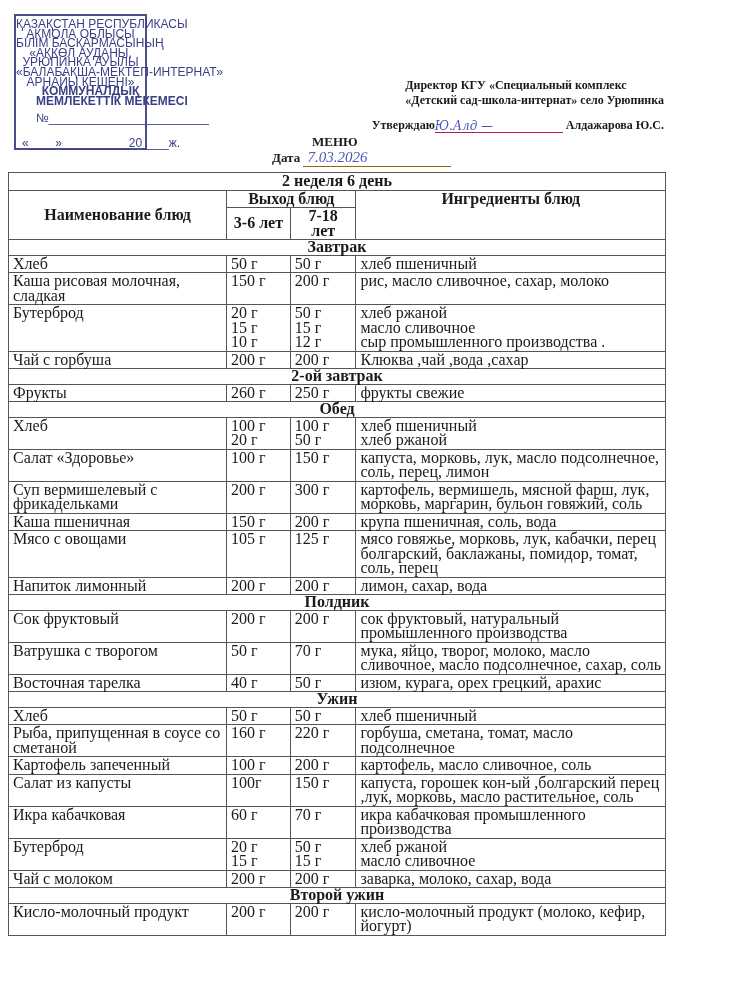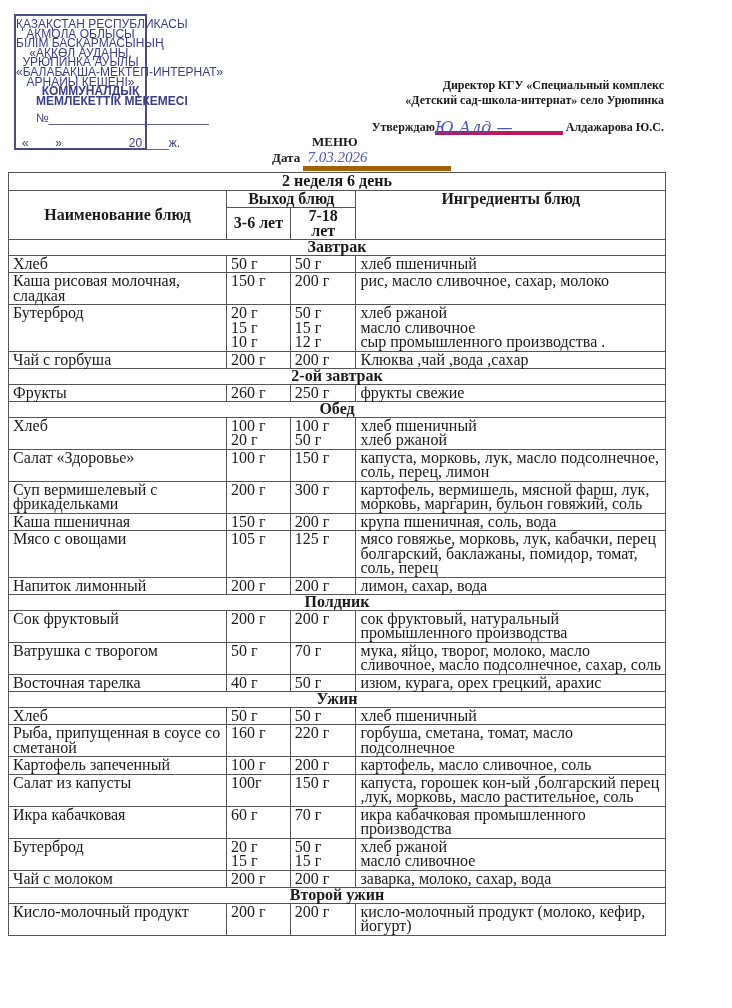--- a/index.html
+++ b/index.html
@@ -6,28 +6,28 @@
   body { width:732px; height:1008px; position:relative; overflow:hidden;
          font-family:"Liberation Serif", serif; color:#1a1a1a; }
   .stamp { position:absolute; left:14px; top:14px; width:133px; height:136px;
            border:2px solid #4a4f8a; color:#3a3f86;
            font-family:"Liberation Sans", sans-serif; font-size:12px; line-height:9.6px;
            text-align:center; box-sizing:border-box; padding-top:4px; }
   .stamp .ln { white-space:nowrap; }
   .stamp .b { font-weight:bold;margin-left:20px; }
   .stamp .num { text-align:left; padding-left:20px; margin-top:8px; }
   .stamp .dt { text-align:left; padding-left:6px; margin-top:15px; }
-  .hdr { position:absolute; right:68px; top:78px; text-align:right;
+  .hdr { position:absolute; right:68px; top:78px; text-align:left;
          font-size:12px; font-weight:bold; line-height:15px; }
   .appr { position:absolute; right:68px; top:118px; font-size:12px; font-weight:bold; white-space:nowrap; }
-  .appr .sig { display:inline-block; width:128px; border-bottom:4px solid #be185d; height:13px; vertical-align:bottom;
-               font-family:"DejaVu Serif", serif; font-style:italic; color:#4a56b8; font-weight:normal; font-size:16px; }
+  .appr .sig { display:inline-block; width:128px; border-bottom:1px solid #be185d; height:13px; vertical-align:bottom;
+               font-family:"DejaVu Serif", serif; font-style:italic; color:#4a56b8; font-weight:normal; font-size:12px; }
   .title { position:absolute; left:312px; top:134px; font-size:13px; font-weight:bold; }
   .date { position:absolute; left:272px; top:149px; font-size:13px; font-weight:bold; white-space:nowrap; }
-  .date .val { display:inline-block; width:144px; border-bottom:5px solid #a16207; font-style:italic; font-weight:normal;
+  .date .val { display:inline-block; width:144px; border-bottom:1px solid #a16207; font-style:italic; font-weight:normal;
                color:#4a56b8; font-size:15px; padding-left:4px; }
   table { position:absolute; left:8px; top:172px; width:658px; border-collapse:collapse;
           font-size:16px; line-height:14.5px; }
   td, th { border:1px solid #555; padding:1px 4px; vertical-align:top; text-align:left; font-weight:normal; }
   th { font-weight:bold; text-align:center; vertical-align:middle; }
   .sec td { text-align:center; font-weight:bold; padding:0 4px; }
   .c1 { width:225px; } .c2 { width:58px; } .c3 { width:60px; }
   .ml div { white-space:nowrap; }
 </style>
 </head>

